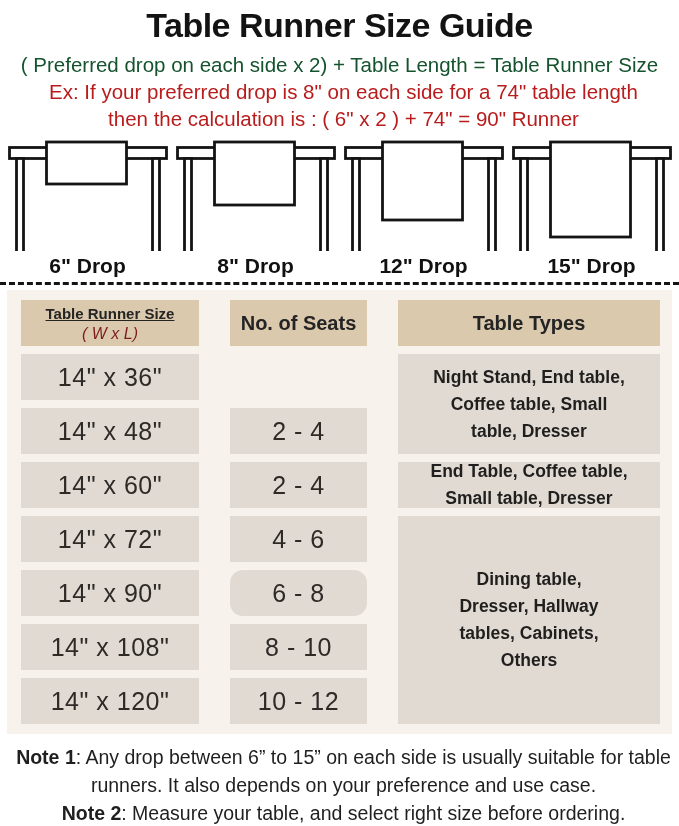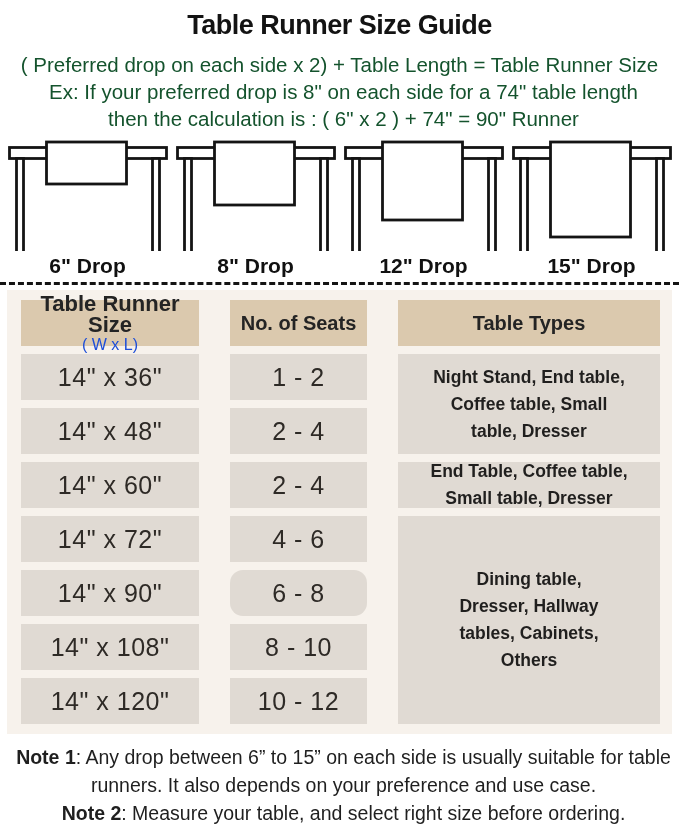--- a/index.html
+++ b/index.html
@@ -11,25 +11,25 @@
   *{margin:0;padding:0;box-sizing:border-box;}
   html,body{background:#ffffff;}
   body{
     width:679px;height:826px;overflow:hidden;
     font-family:"Liberation Sans",sans-serif;
     color:var(--text);
   }
   
   .top{ text-align:center; }
   .title{
-    font-size:27px;font-weight:800;letter-spacing:-0.5px;
+    font-size:34px;font-weight:800;letter-spacing:-0.5px;
     color:#131313;padding-top:2px;line-height:46px;
   }
   .formula{ font-size:20.5px;line-height:27px;color:#14532d;margin-top:3px; }
-  .example-line{ font-size:20.5px;line-height:27px;color:#14532d;margin-left:8px; }
+  .example-line{ font-size:20.5px;line-height:27px;color:#b91c1c;margin-left:8px; }
   
   .diagrams{
     display:flex;justify-content:space-between;
     padding:4px 6px 0 6px;margin-top:3px;
   }
   .diagram-col{ width:163px;text-align:center; }
   .diagram-col svg{ display:block;margin:0 auto; }
   .drop-label{ font-size:21px;font-weight:bold;color:#111;margin-top:3px; }
   .dashed-divider{
     border:none;border-top:3px dashed #141414;
@@ -44,22 +44,22 @@
     grid-template-columns:178px 137px 1fr;
     grid-auto-rows:46px;
     column-gap:31px;row-gap:8px;
   }
   .cell{
     background:var(--body-cell-bg);
     display:flex;flex-direction:column;align-items:center;justify-content:center;
     text-align:center;
   }
   .cell.head{ background:var(--header-cell-bg); }
-  .h1line{ font-size:22px;font-weight:bold;line-height:21px;color:#242424; }
-  .h2line{ font-size:16px;line-height:19px;color:#1d4ed8; }
+  .h1line{ font-size:15px;font-weight:bold;line-height:21px;color:#242424;text-decoration:underline; }
+  .h2line{ font-size:16px;line-height:19px;color:#7f1d1d;font-style:italic; }
   .head-label{ font-size:20px;font-weight:bold;color:#242424; }
   .size-val,.seats-val{ font-size:25px;color:#2e2a26;letter-spacing:0.5px; }
   .group-text{
     font-size:17.5px;font-weight:bold;color:#201f1e;
     line-height:27px;white-space:pre-line;
   }
   
   .notes{ text-align:center;margin-top:9px;margin-left:8px; }
   .note-line{ font-size:19.5px;line-height:28px;color:#1f1f1f;padding:0 2px; }
   .note-label{ font-weight:bold; }
@@ -148,23 +148,20 @@
   <div class="cell" style="grid-column:1;grid-row:6;">
       <span class="size-val">14" x 90"</span>
     </div>
   <div class="cell" style="grid-column:1;grid-row:7;">
       <span class="size-val">14" x 108"</span>
     </div>
   <div class="cell" style="grid-column:1;grid-row:8;">
       <span class="size-val">14" x 120"</span>
     </div>
 
-  <div class="cell" style="grid-column:2;grid-row:2;">
-      <span class="seats-val">1 - 2</span>
-    </div>
   <div class="cell" style="grid-column:2;grid-row:3;">
       <span class="seats-val">2 - 4</span>
     </div>
   <div class="cell" style="grid-column:2;grid-row:4;">
       <span class="seats-val">2 - 4</span>
     </div>
   <div class="cell" style="grid-column:2;grid-row:5;">
       <span class="seats-val">4 - 6</span>
     </div>
   <div class="cell" style="grid-column:2;grid-row:6;border-radius:13px;">

